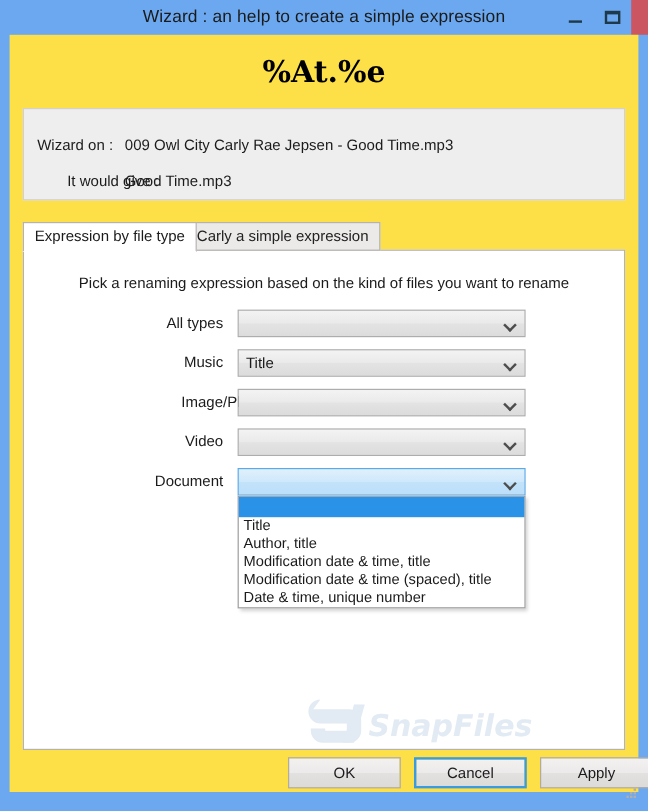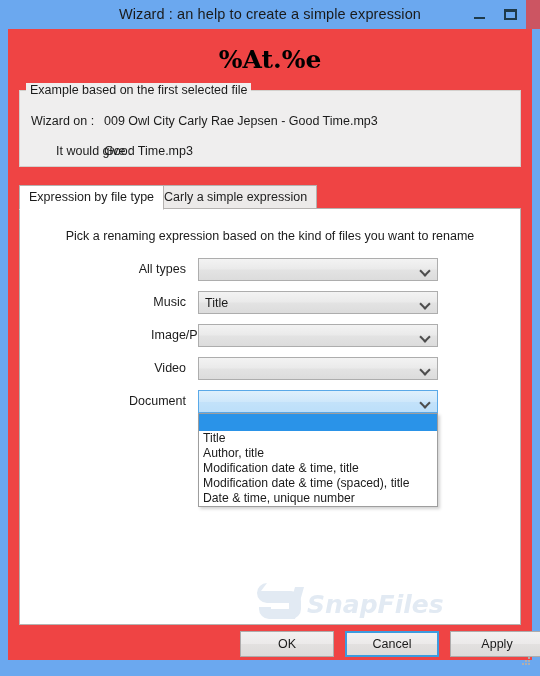--- a/index.html
+++ b/index.html
@@ -36,21 +36,21 @@
   }
   .win-btn.close{width:46px;background:#cc5562;}
   .glyph-min{display:block;width:11px;height:2px;background:#1e3a4a;margin-top:6px;}
   .glyph-max{display:block;width:13px;height:11px;border:2px solid #1e3a4a;box-sizing:border-box;background:#6ba8ef;}
   .glyph-max::before{content:"";display:block;height:2px;background:#1e3a4a;margin:-1px -1px 0 -1px;}
   .glyph-close{color:#fff;font-size:16px;line-height:1;font-weight:400;}
 
   
   .client{
     position:absolute;left:8px;top:29px;width:524px;height:631px;
-    background:#ef4444;
+    background:#fde047;
     box-sizing:border-box;
   }
 
   
   .expr-head{
     position:absolute;left:0;top:16px;width:524px;
     text-align:center;
     font-family:"DejaVu Serif", serif;
     font-size:25px;font-weight:bold;color:#000;
     letter-spacing:0px;
@@ -199,21 +199,20 @@
         <span class="glyph-close">✕</span>
       </div>
     </div>
   </div>
 
   <div class="client">
 
     <div class="expr-head">%At.%e</div>
 
     <div class="groupbox"></div>
-    <div class="groupbox-title">Example based on the first selected file</div>
     <div class="gb-row gb-label-1">Wizard on :</div>
     <div class="gb-row gb-value-1">009 Owl City  Carly Rae Jepsen - Good Time.mp3</div>
     <div class="gb-row gb-label-2">It would give :</div>
     <div class="gb-row gb-value-2">Good Time.mp3</div>
 
     <div class="tabpanel-full"></div>
 
     <div class="tabstrip">
       <div class="tab active">Expression by file type</div>
       <div class="tab inactive">Carly a simple expression</div>

